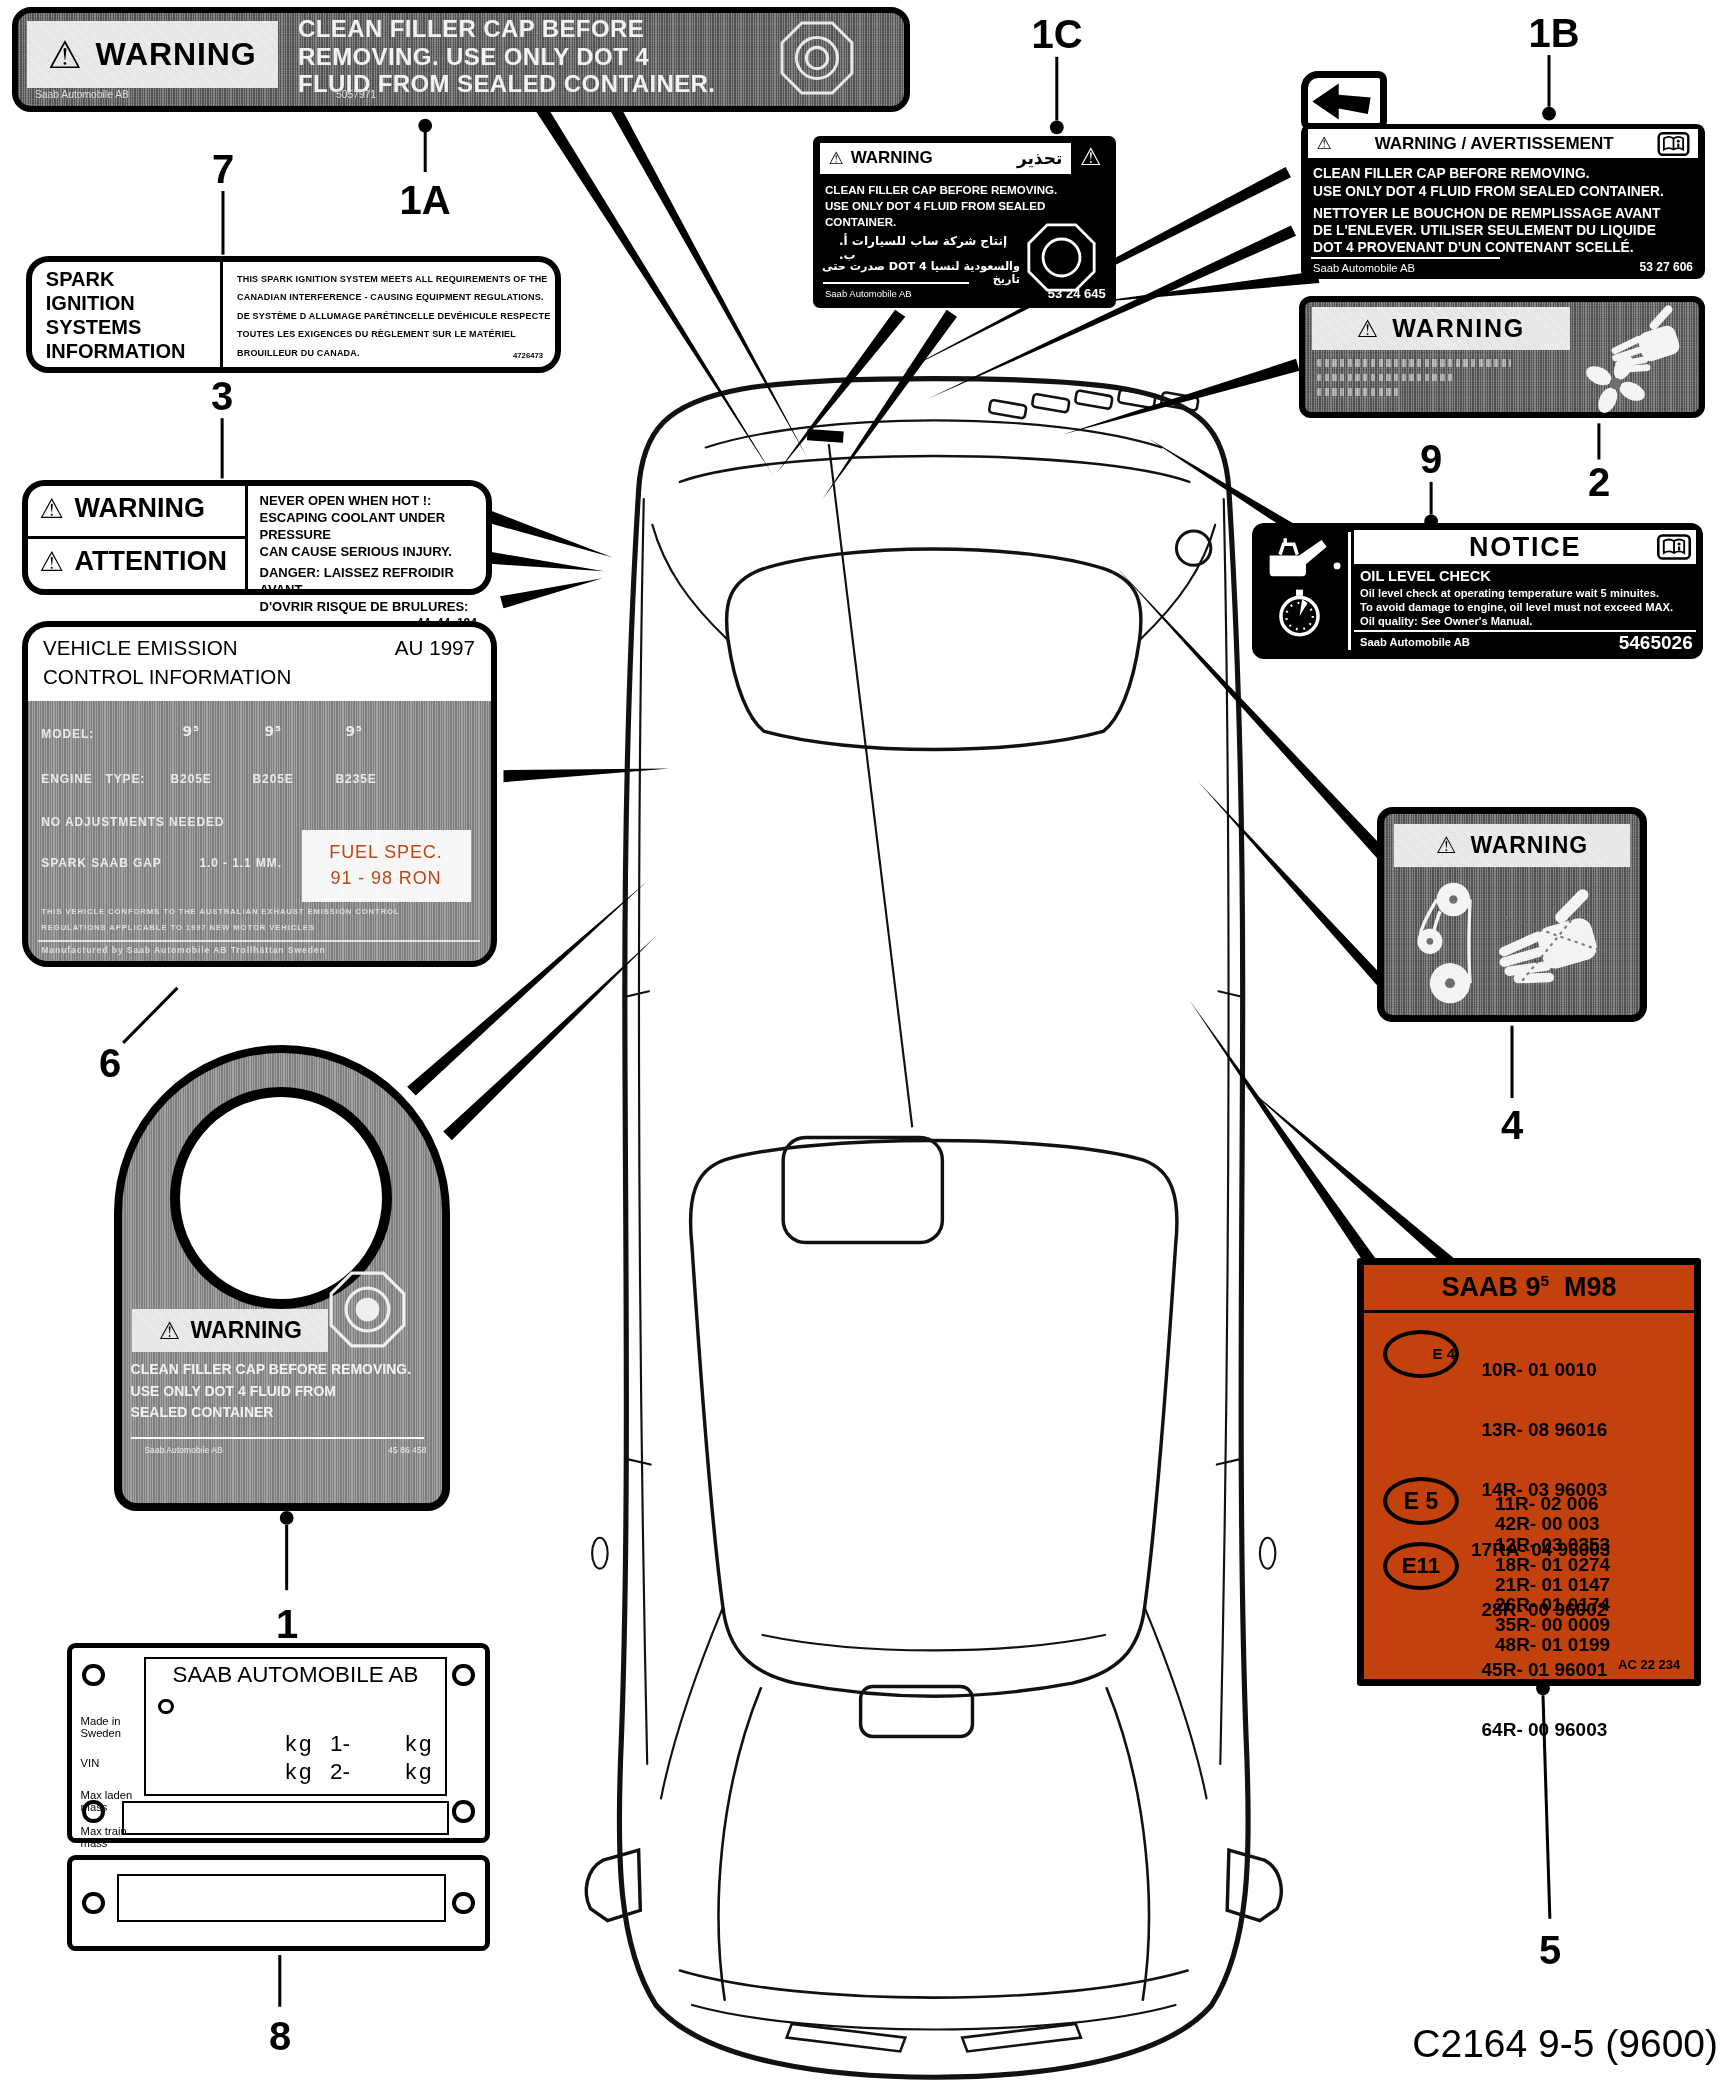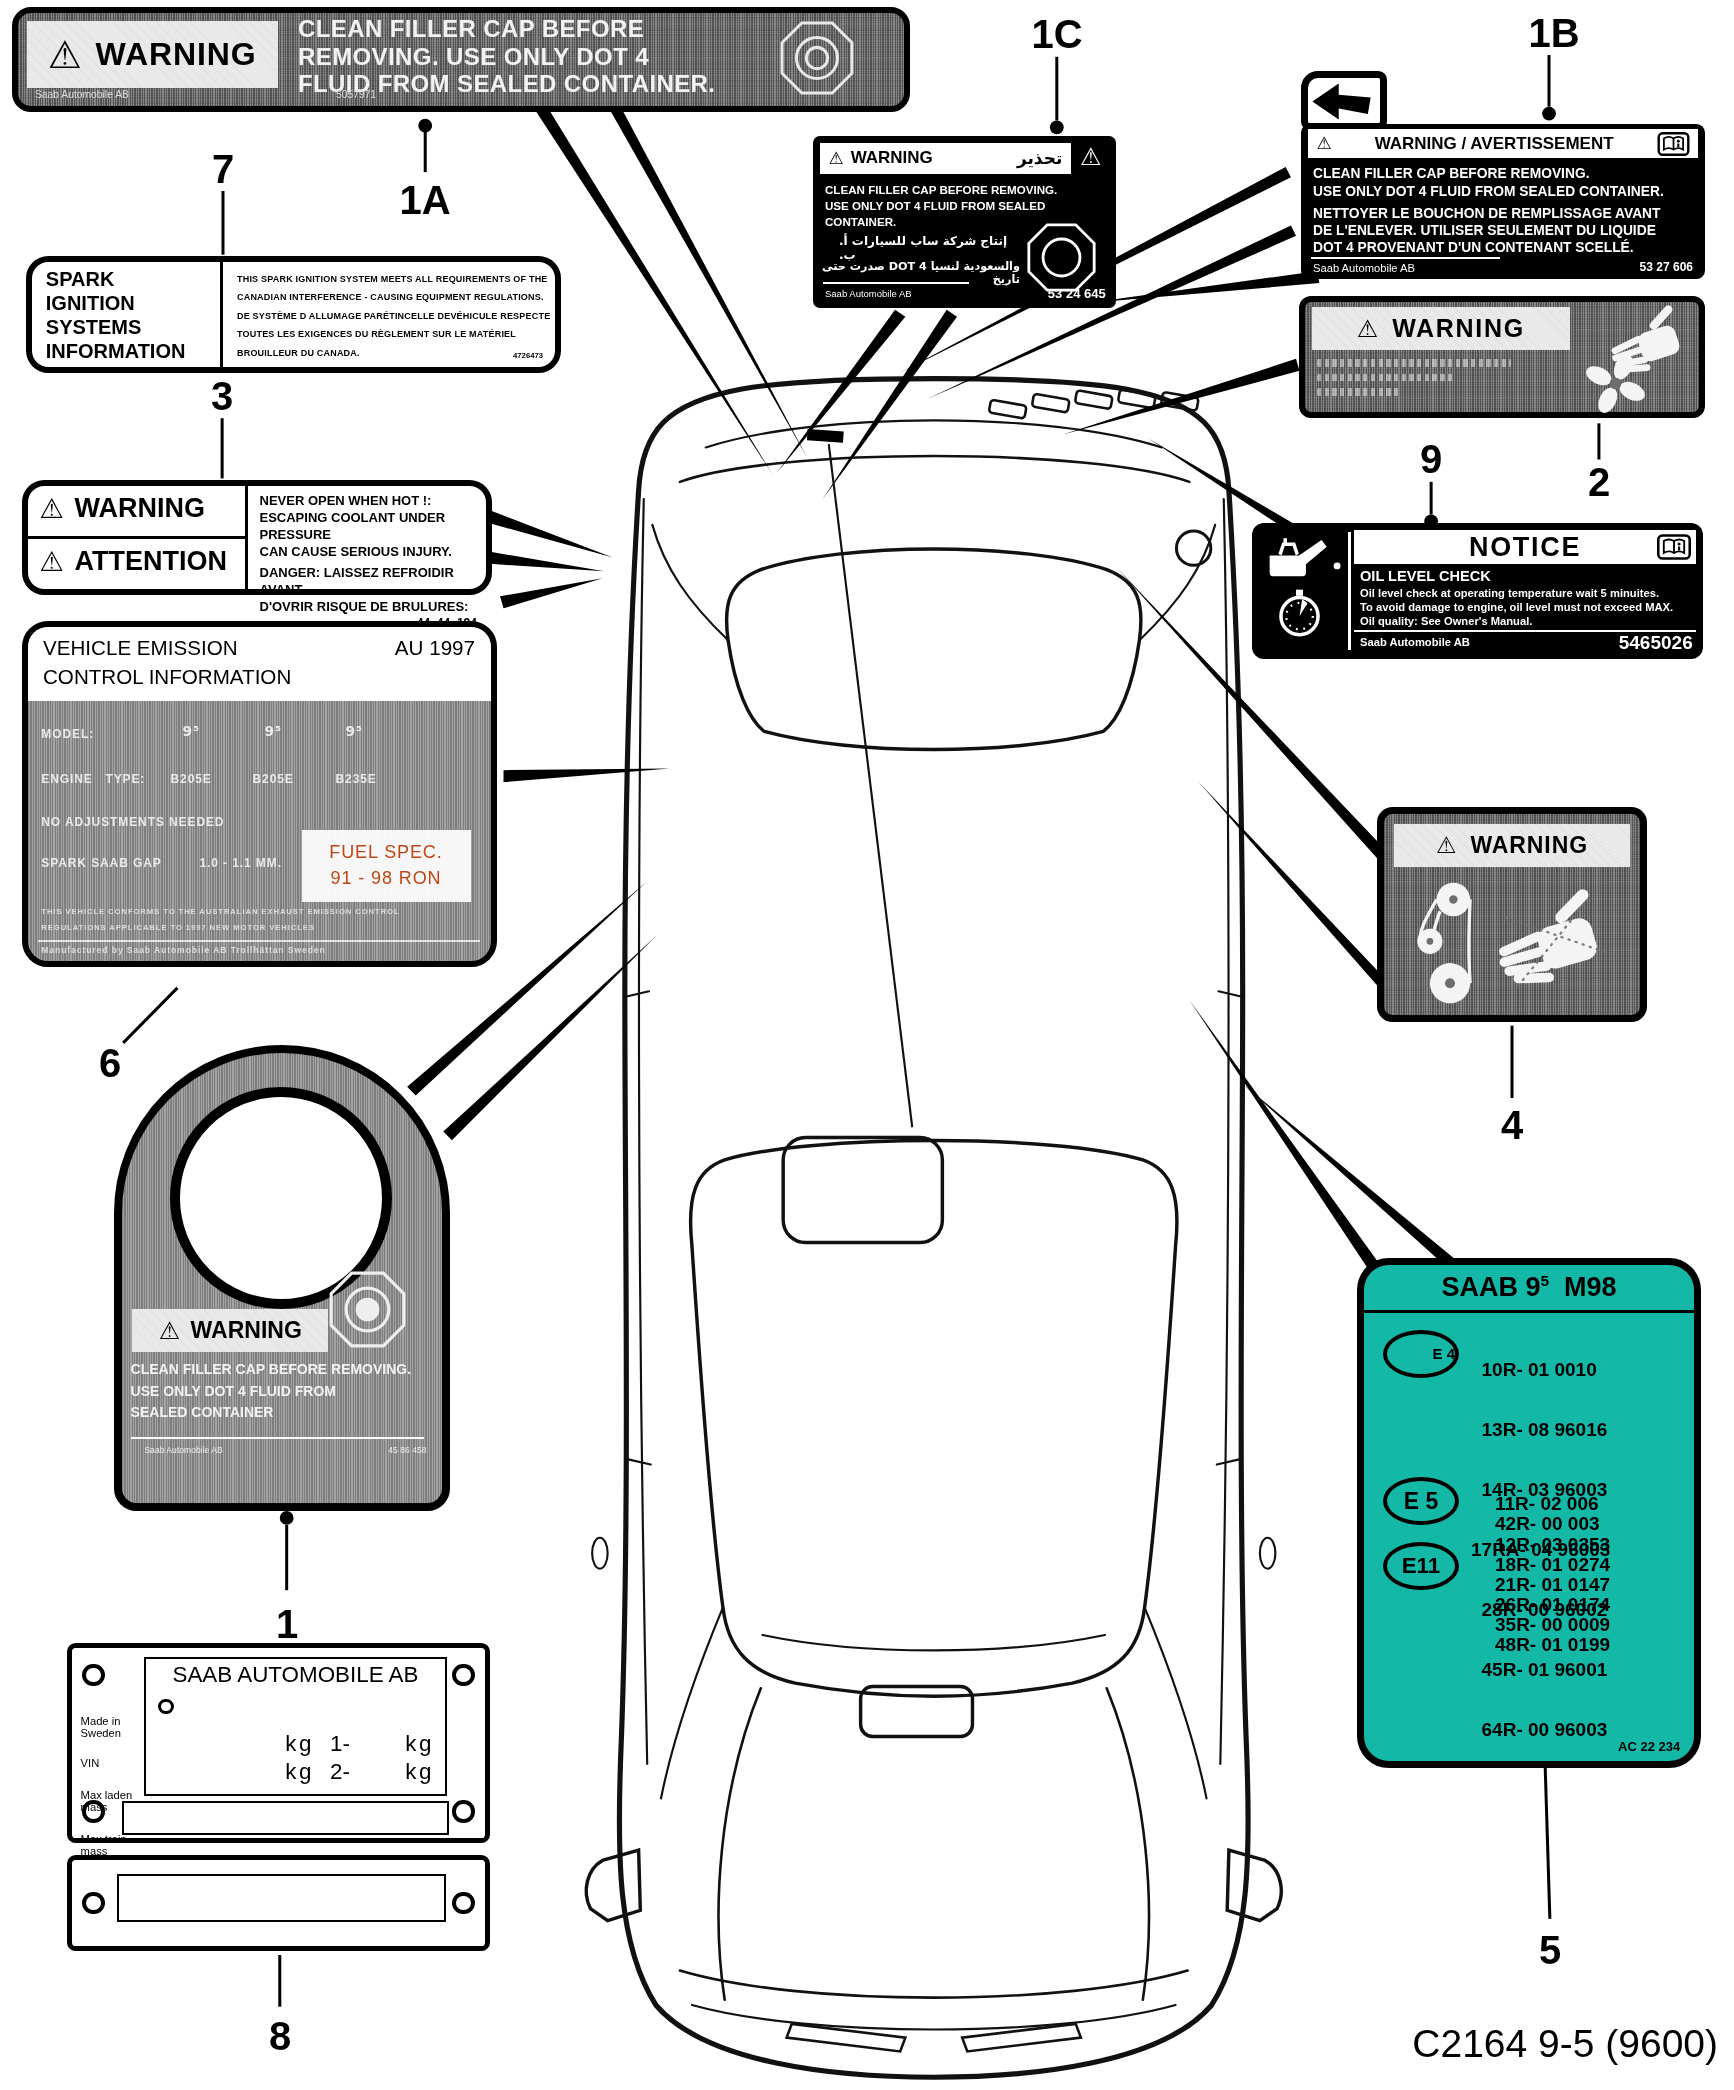--- a/index.html
+++ b/index.html
@@ -216,21 +216,21 @@
 
 <div class="abs" style="left:67px;top:1643px;width:423px;height:200px;background:#fff;border:5.2px solid #000;border-radius:8.6px">
   <div class="abs" style="left:10.3px;top:15.5px;width:22.4px;height:22.4px;border:4.3px solid #000;border-radius:50%"></div>
   <div class="abs" style="right:10.3px;top:15.5px;width:22.4px;height:22.4px;border:4.3px solid #000;border-radius:50%"></div>
   <div class="abs" style="left:10.3px;bottom:15.5px;width:22.4px;height:22.4px;border:4.3px solid #000;border-radius:50%"></div>
   <div class="abs" style="right:10.3px;bottom:15.5px;width:22.4px;height:22.4px;border:4.3px solid #000;border-radius:50%"></div>
   <div class="abs preline" style="left:8.6px;top:55px;font-size:11.2px;line-height:12px">
     <div style="margin-bottom:6px">Made in
 Sweden</div>
     <div style="margin-bottom:7.7px">VIN</div>
-    <div style="margin-bottom:8px">Max laden
+    <div style="margin-bottom:0">Max laden
 mass</div>
     <div>Max train
 mass</div>
   </div>
   <div class="abs" style="left:72px;top:8.6px;width:303px;height:139px;border:2.6px solid #000">
     <div style="text-align:center;font-size:22.4px;margin-top:3.4px">SAAB AUTOMOBILE AB</div>
     <div class="abs" style="left:12px;top:40px;width:15.5px;height:15.5px;border:3.4px solid #000;border-radius:50%"></div>
     <div class="abs" style="left:103px;top:72px;width:65px;text-align:right;font-size:22.4px;letter-spacing:2.6px">kg</div>
     <div class="abs" style="left:184px;top:72px;font-size:22.4px">1-</div>
     <div class="abs" style="left:217px;top:72px;width:71px;text-align:right;font-size:22.4px;letter-spacing:2.6px">kg</div>
@@ -388,21 +388,21 @@
       <rect x="2" y="38" width="44" height="9" rx="4.5" transform="rotate(-8 24 42)"></rect>
       <rect x="0" y="50" width="46" height="9" rx="4.5"></rect>
       <rect x="2" y="62" width="44" height="9" rx="4.5" transform="rotate(8 24 66)"></rect>
       <rect x="8" y="72" width="38" height="9" rx="4.5" transform="rotate(14 27 76)"></rect>
       <rect x="60" y="16" width="40" height="11" rx="5.5" transform="rotate(-30 80 22)"></rect>
     </g>
     <path d="M10 10 L110 80 M110 10 L10 80" stroke="rgba(110,110,110,.9)" stroke-width="2" stroke-dasharray="3 4"></path>
   </svg>
 </div>
 
-<div class="abs" style="left:1357px;top:1258px;width:344px;height:510px;background:#14b8a6;border:7.7px solid #000;border-radius:32px">
+<div class="abs" style="left:1357px;top:1258px;width:344px;height:428px;background:#c2410c;border:7.7px solid #000;border-radius:3px">
   <div class="abs" style="left:0;right:0;top:6.9px;text-align:center;font-size:27px;font-weight:800">
     <span>SAAB 9</span><sup style="font-size:15.5px">5</sup>&nbsp;&nbsp;<span>M98</span>
   </div>
   <div class="abs" style="left:0;right:0;top:45px;height:2.6px;background:#000"></div>
   <div class="abs" style="left:19px;top:65px;width:76px;height:48px;border:4.3px solid #000;border-radius:50%;text-align:right;line-height:40px;font-size:15px;font-weight:800"><span>E 4</span></div>
   <div class="abs pre" style="left:107px;top:55px;font-size:19px;font-weight:800;line-height:20px">
     <div>  10R- 01 0010</div>
     <div>  13R- 08 96016</div>
     <div>  14R- 03 96003</div>
     <div>17RA- 04 96003</div>

